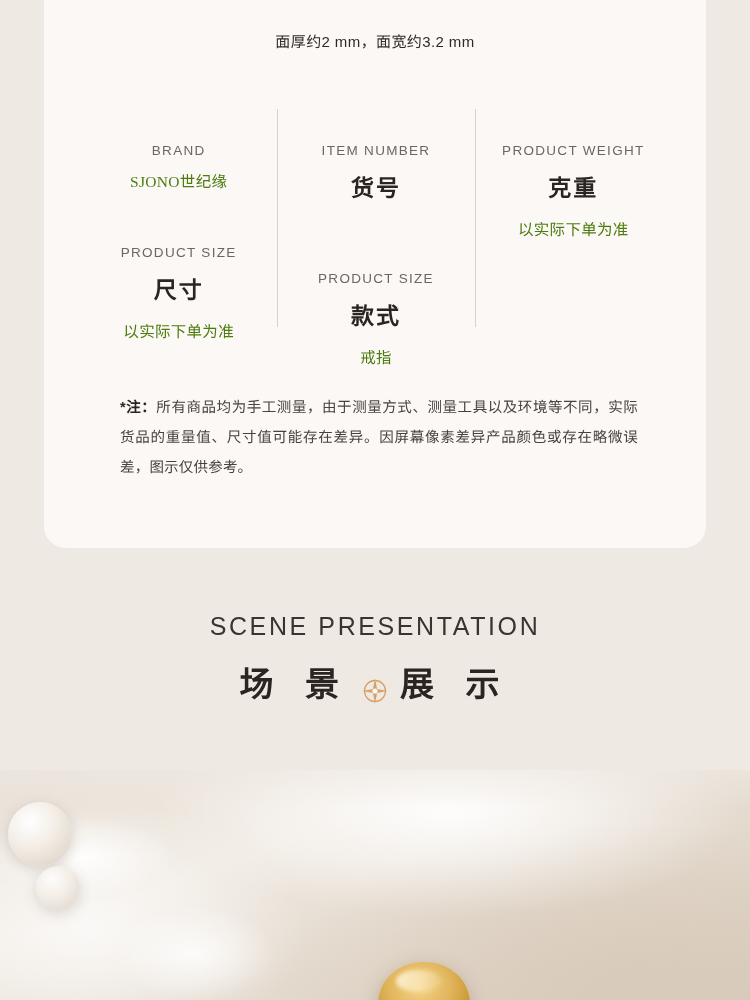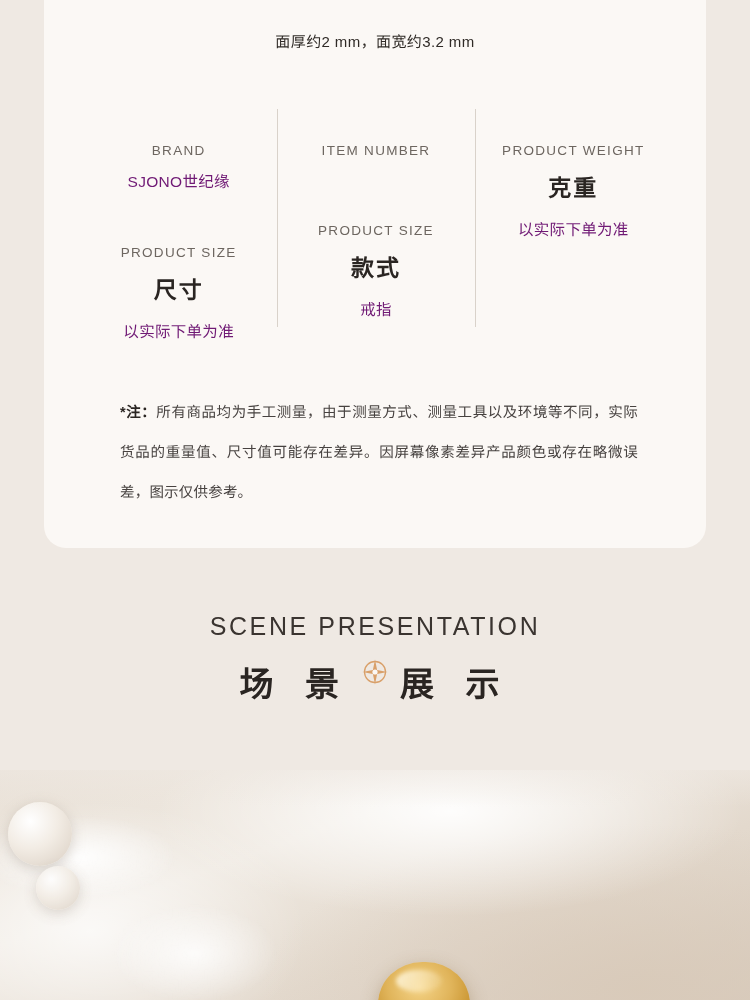--- a/index.html
+++ b/index.html
@@ -83,31 +83,32 @@
   .cell-cn {
     font-size: 23px;
     font-weight: bold;
     letter-spacing: 2px;
     color: #2a2522;
     margin-bottom: 14px;
   }
   .cell-val {
     font-size: 15.5px;
     letter-spacing: 0.3px;
-    color: #701a75;
+    color: #4d7c0f;
     white-space: nowrap;
+    font-family: Liberation Serif, serif;
   }
 
   .note {
     position: absolute;
     top: 432px;
     left: 76px;
     width: 518px;
     font-size: 14.5px;
-    line-height: 40px;
+    line-height: 30px;
     color: #474240;
     letter-spacing: 0.2px;
     text-align: justify;
   }
   .note b {
     font-weight: bold;
     color: #2a2522;
   }
 
   
@@ -120,21 +121,21 @@
   }
   .scene-en {
     font-size: 25px;
     letter-spacing: 2.6px;
     color: #3a3430;
     font-weight: 400;
   }
   .scene-cn-row {
     margin-top: 16px;
     display: flex;
-    align-items: flex-start;
+    align-items: flex-end;
     justify-content: center;
     gap: 10px;
   }
   .scene-cn {
     font-size: 34px;
     font-weight: bold;
     letter-spacing: 11px;
     color: #2a2522;
   }
   .scene-cn.left { letter-spacing: 11px; }
@@ -239,20 +240,21 @@
         <div class="cell">
           <div class="cell-en">PRODUCT SIZE</div>
           <div class="cell-cn">尺寸</div>
           <div class="cell-val">以实际下单为准</div>
         </div>
       </div>
 
       <div class="spec-col">
         <div class="cell">
           <div class="cell-en">ITEM NUMBER</div>
+          <div class="cell-cn">货号</div>
         </div>
         <div class="cell">
           <div class="cell-en">PRODUCT SIZE</div>
           <div class="cell-cn">款式</div>
           <div class="cell-val">戒指</div>
         </div>
       </div>
 
       <div class="spec-col">
         <div class="cell">

